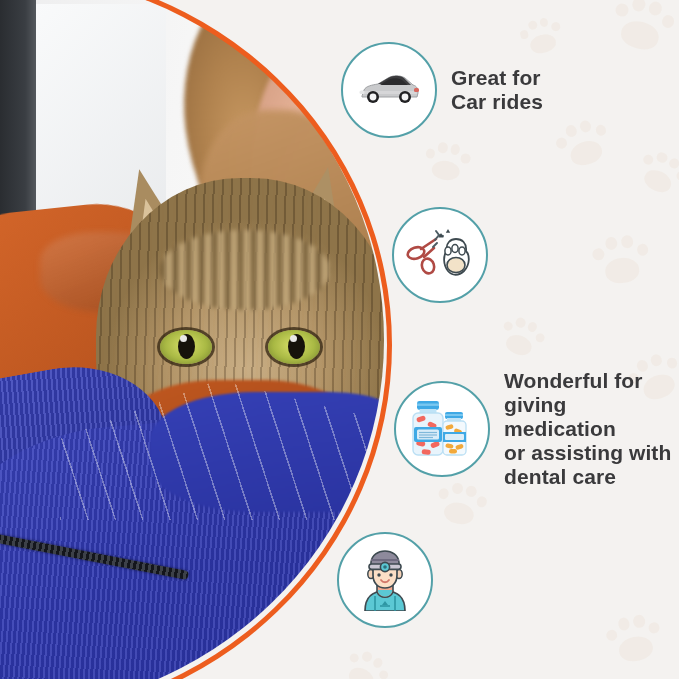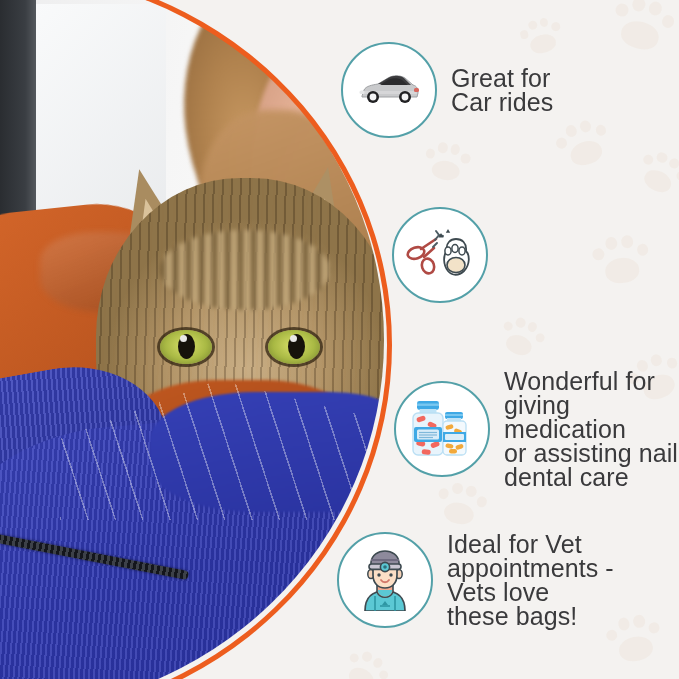--- a/index.html
+++ b/index.html
@@ -216,21 +216,21 @@
   .feature{position:absolute;display:flex;align-items:center;}
   .icon-circle{
     width:96px;height:96px;border-radius:50%;
     background:#FFFFFF;border:2px solid #53A0A8;
     flex:0 0 96px;position:relative;
     display:flex;align-items:center;justify-content:center;
     box-sizing:border-box;
   }
   .ftext{
     margin-left:14px;color:#3A3A3C;
-    font-size:25px;line-height:24px;font-weight:400;
+    font-size:21px;line-height:24px;font-weight:700;
     white-space:pre-line;letter-spacing:.1px;
   }
 
   .f1{left:341px;top:42px;}
   .f2{left:392px;top:207px;}
   .f3{left:394px;top:369px;}
   .f4{left:337px;top:532px;}
 
   svg{display:block;}
 </style>
@@ -446,21 +446,21 @@
             <rect x="37" y="44" width="8" height="4.4" rx="2.2" transform="rotate(12 37 44)"></rect>
             <rect x="46" y="47" width="8" height="4.4" rx="2.2" transform="rotate(-18 46 47)"></rect>
             <rect x="40" y="50" width="8" height="4.4" rx="2.2"></rect>
           </g>
           <rect x="34" y="33" width="23" height="10" fill="#3FA9E5"></rect>
           <rect x="36" y="35" width="19" height="6" rx="1" fill="#DCEEF9"></rect>
         </svg>
       </div>
       <div class="ftext">Wonderful for
 giving medication
-or assisting nail
+or assisting with
 dental care</div>
     </div>
 
     <div class="feature f4">
       <div class="icon-circle">
         <svg width="64" height="62" viewBox="0 0 64 62" aria-hidden="true">
           <g stroke="#3E4A50" stroke-width="1.7" stroke-linejoin="round">
             <path d="M12 62 C12 48 20 42 32 42 C44 42 52 48 52 62 Z" fill="#5BC8D4"></path>
           </g>
           <path d="M24 43 C27 50 37 50 40 43 L40 36 L24 36 Z" fill="#F2A98E" stroke="#3E4A50" stroke-width="1.6" stroke-linejoin="round"></path>
@@ -475,20 +475,16 @@
           <circle cx="32" cy="18" r="1.8" fill="#2E6F7C"></circle>
           <circle cx="26" cy="26" r="1.7" fill="#3E4A50"></circle>
           <circle cx="38" cy="26" r="1.7" fill="#3E4A50"></circle>
           <path d="M28 31 C30 34 34 34 36 31" stroke="#D2786A" stroke-width="1.8" fill="none" stroke-linecap="round"></path>
           <path d="M22 47 L22 62" stroke="#2E96A3" stroke-width="1.6"></path>
           <path d="M42 47 L42 62" stroke="#2E96A3" stroke-width="1.6"></path>
           <path d="M32 52 l3 4 h-6 Z" fill="#2E96A3"></path>
           <path d="M27 57 h10" stroke="#2E96A3" stroke-width="1.6"></path>
         </svg>
       </div>
-      <div class="ftext">Ideal for Vet
-appointments -
-Vets love
-these bags!</div>
     </div>
 
   </div>
 </div>
 
 </body></html>

